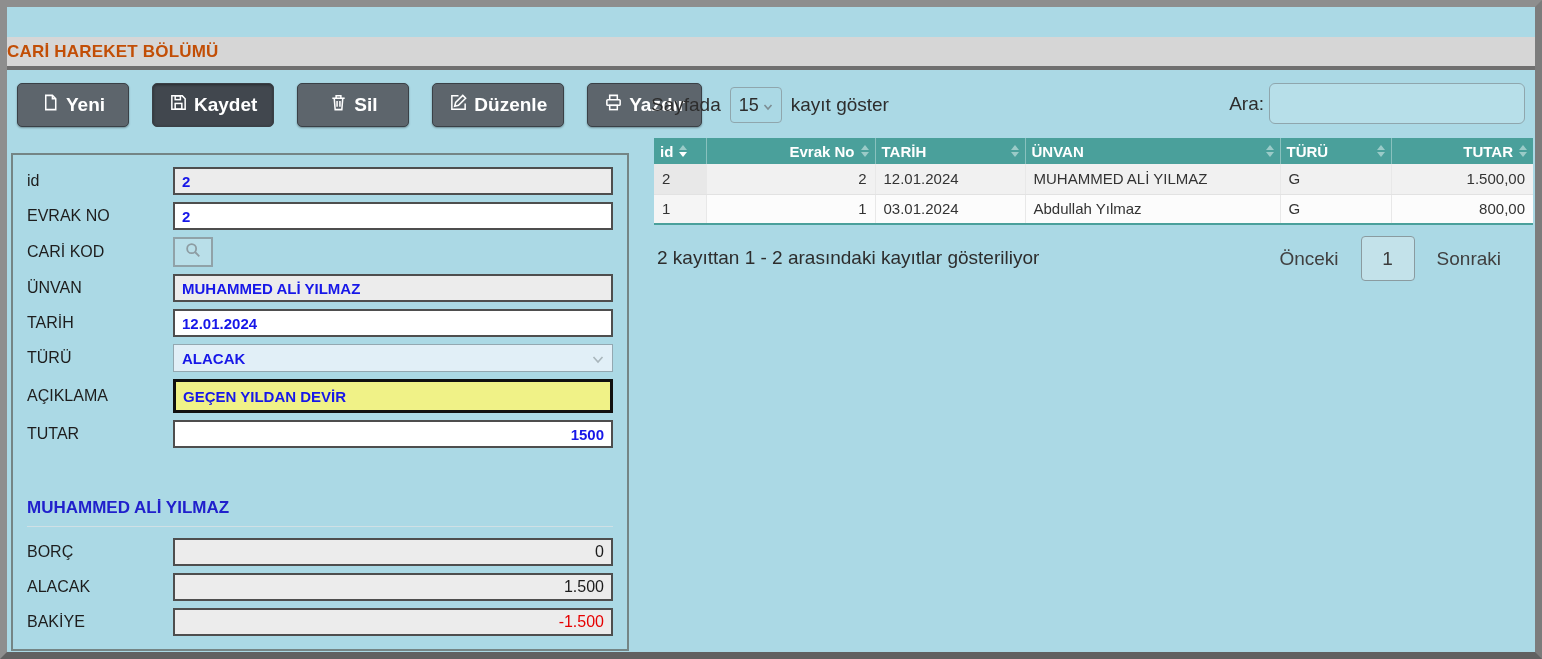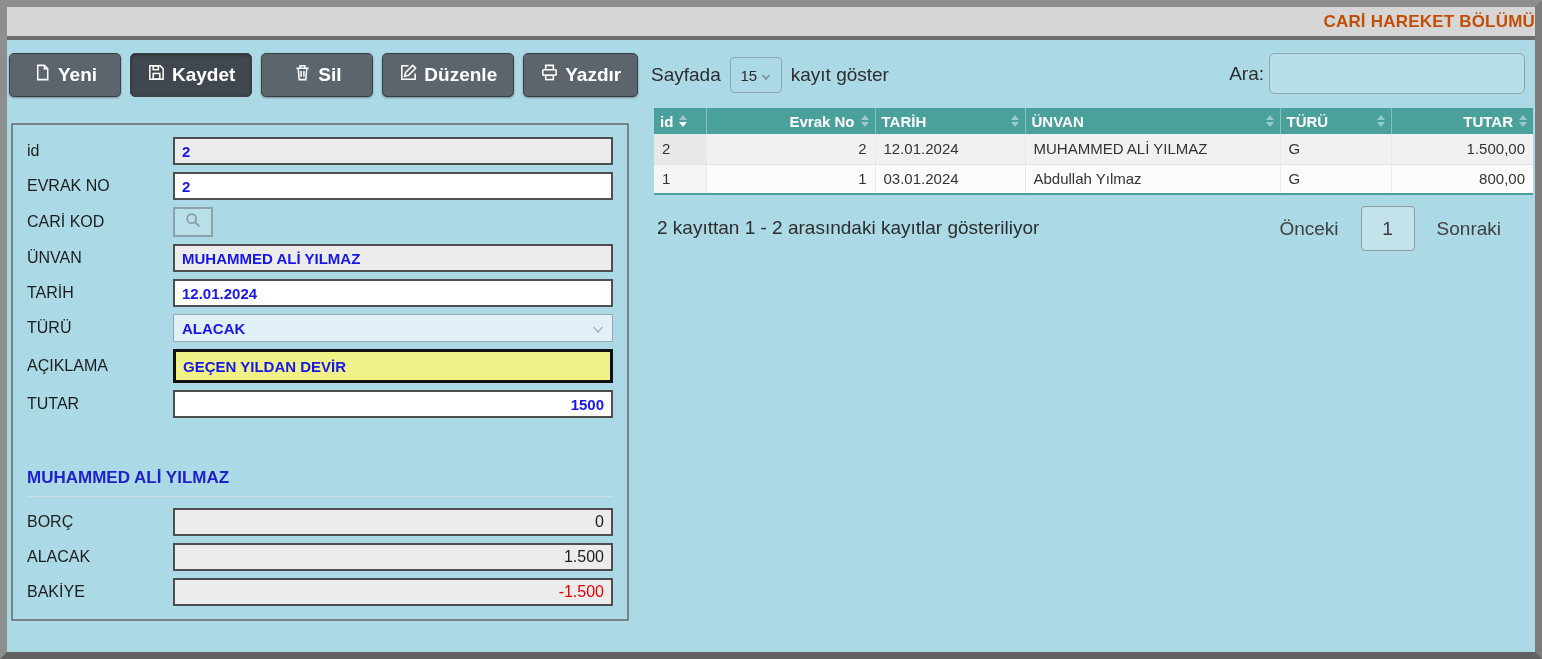--- a/index.html
+++ b/index.html
@@ -10,29 +10,29 @@
     background:#e9e9e9;
   }
   .window {
     position:relative; width:1542px; height:659px;
     border:7px solid #8e8e8e; border-bottom-color:#616161; border-right-color:#7c7c7c;
     background:#abd9e5;
   }
   
   .titlebar {
     height:33px; background:#d6d6d6; border-bottom:4px solid #6f6f6f;
-    display:flex; align-items:center; justify-content:flex-end;
+    display:flex; align-items:center; justify-content:flex-start;margin-top:30px;
   }
   .titlebar .title {
     font-size:17px; font-weight:bold; color:#c24e06; letter-spacing:.2px;
   }
   .content { position:relative; width:100%; height:calc(100% - 37px); }
 
   
-  .toolbar { position:absolute; left:2px; top:13px; display:flex; gap:9px; }
+  .toolbar { position:absolute; left:10px; top:13px; display:flex; gap:23px; }
   .tb-btn {
     height:44px; min-width:112px; padding:0 16px;
     background:#5d656c; color:#fff; font-size:19px; font-weight:bold;
     border:1px solid #3a4046; border-radius:5px;
     display:flex; align-items:center; justify-content:center; gap:6px;
     box-shadow:0 1px 2px rgba(0,0,0,.35); cursor:pointer;
     font-family:"Liberation Sans", sans-serif;
   }
   .tb-btn.active { background:#41474e; box-shadow:inset 0 1px 3px rgba(0,0,0,.4); }
   .tb-btn svg { flex:0 0 auto; }
@@ -74,21 +74,21 @@
   .sum-input.red { color:#e60000; }
 
   
   .pagesize-group {
     position:absolute; left:644px; top:16px; height:38px;
     display:flex; align-items:center; gap:9px; font-size:19px; color:#2d2d2d;
   }
   .pagesize-select {
     width:52px; height:36px; border:1px solid #8fa6ad; border-radius:4px;
     display:flex; align-items:center; justify-content:center; gap:4px;
-    font-size:15px; color:#2d2d2d; background:transparent; cursor:pointer;
+    font-size:18px; color:#2d2d2d; background:transparent; cursor:pointer;
   }
   .search-group {
     position:absolute; right:10px; top:13px; display:flex; align-items:center; gap:5px;
   }
   .search-group .s-label { font-size:19px; color:#2d2d2d; }
   .search-input {
     width:256px; height:41px; border:1px solid #8fa6ad; border-radius:6px;
     background:#b7dfe9; outline:none; padding:0 10px; font-size:17px; color:#222;
     font-family:"Liberation Sans", sans-serif;
   }

